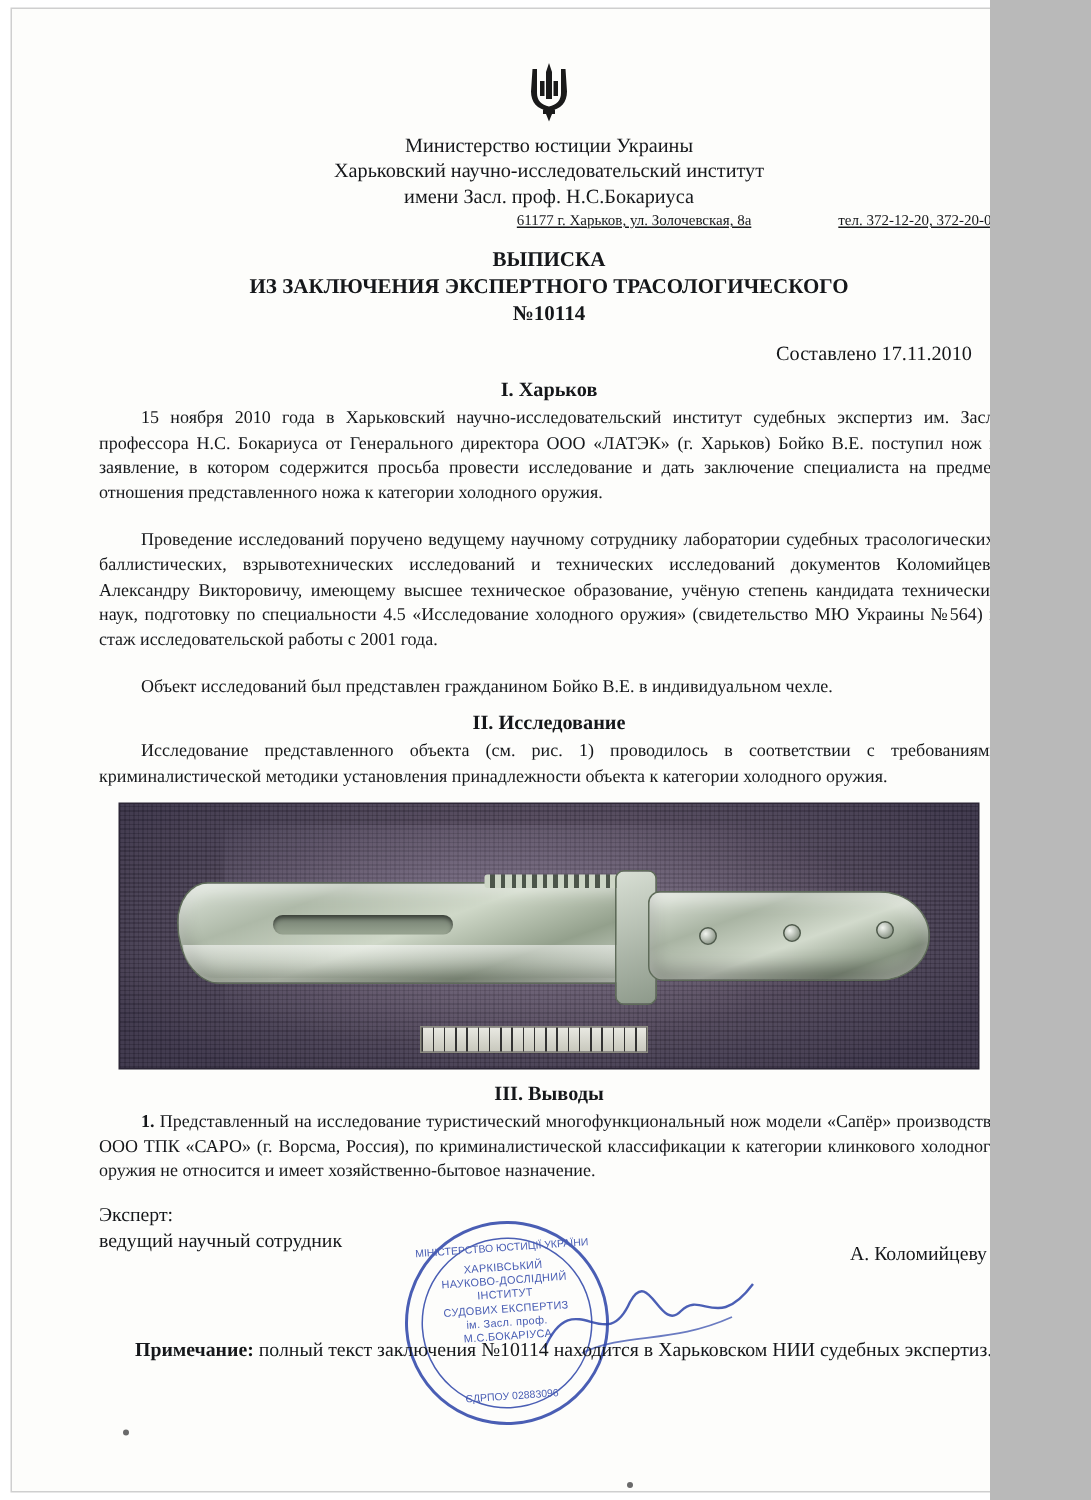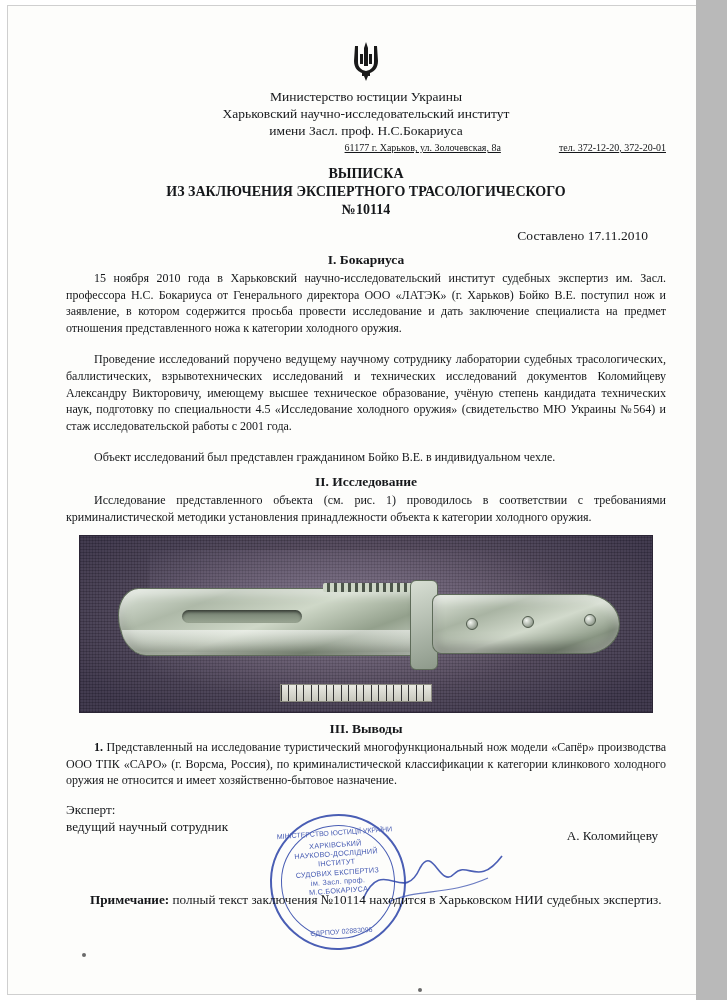--- a/index.html
+++ b/index.html
@@ -8,21 +8,20 @@
     background: #b9b9b9;
   }
   .page {
     position: relative;
     width: 660px;
     height: 1000px;
     background: #ffffff;
     overflow: hidden;
     font-family: "Liberation Serif", serif;
     color: #15171a;
-    padding-left: 36px;
   }
   .sheet {
     position: absolute;
     left: 8px;
     top: 6px;
     width: 711px;
     height: 988px;
     background: #fdfdfb;
     box-shadow: 0 0 0 1px #cfcfcf;
   }
@@ -278,21 +277,21 @@
       </div>
 
       <div class="title-block">
         <div>ВЫПИСКА</div>
         <div>ИЗ ЗАКЛЮЧЕНИЯ ЭКСПЕРТНОГО ТРАСОЛОГИЧЕСКОГО</div>
         <div>№10114</div>
       </div>
 
       <div class="compiled">Составлено 17.11.2010</div>
 
-      <div class="sec-head">I. Бокариуса</div>
+      <div class="sec-head">I. Харьков</div>
       <p class="body">15 ноября 2010 года в Харьковский научно-исследовательский институт судебных экспертиз им. Засл. профессора Н.С. Бокариуса от Генерального директора ООО «ЛАТЭК» (г. Харьков) Бойко В.Е. поступил нож и заявление, в котором содержится просьба провести исследование и дать заключение специалиста на предмет отношения представленного ножа к категории холодного оружия.</p>
       <p class="body">Проведение исследований поручено ведущему научному сотруднику лаборатории судебных трасологических, баллистических, взрывотехнических исследований и технических исследований документов Коломийцеву Александру Викторовичу, имеющему высшее техническое образование, учёную степень кандидата технических наук, подготовку по специальности 4.5 «Исследование холодного оружия» (свидетельство МЮ Украины №564) и стаж исследовательской работы с 2001 года.</p>
       <p class="body">Объект исследований был представлен гражданином Бойко В.Е. в индивидуальном чехле.</p>
 
       <div class="sec-head">II. Исследование</div>
       <p class="body">Исследование представленного объекта (см. рис. 1) проводилось в соответствии с требованиями криминалистической методики установления принадлежности объекта к категории холодного оружия.</p>
 
       <div class="figure">
         <div class="photo">
           <div class="weave"></div>

